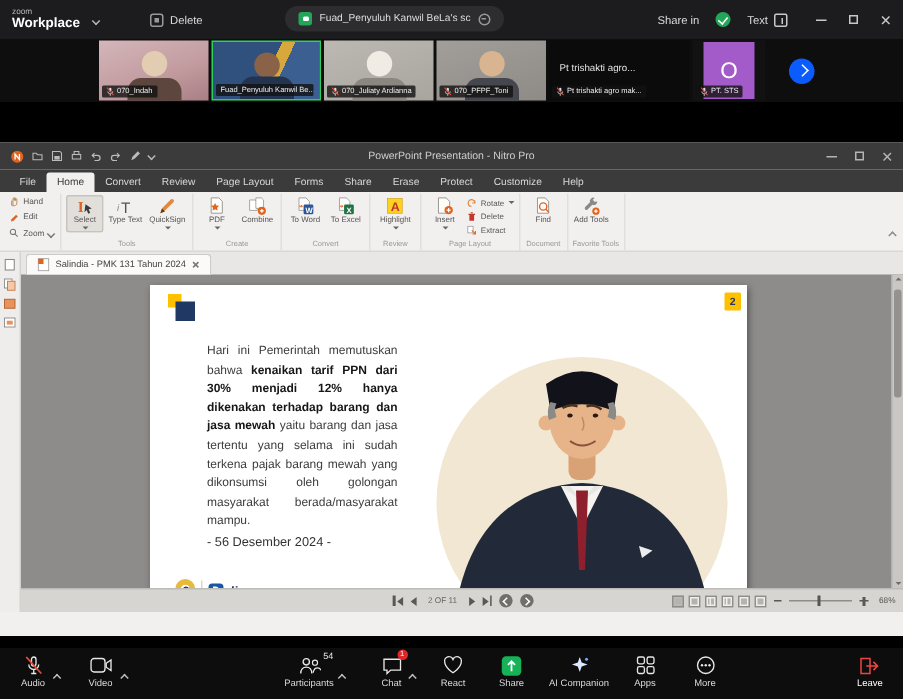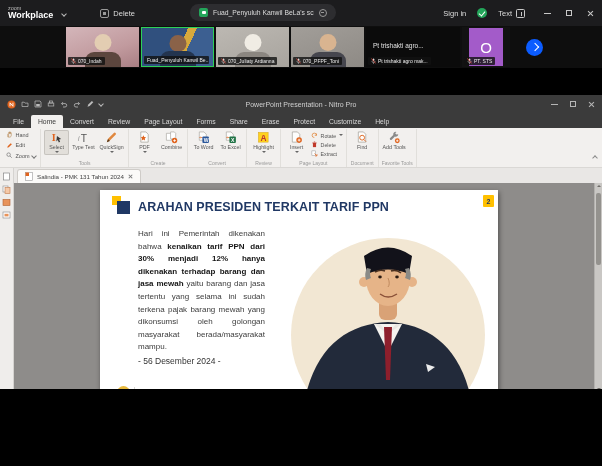--- a/index.html
+++ b/index.html
@@ -1,18 +1,18 @@
 <!DOCTYPE html>
 <html><head>
 <meta charset="utf-8">
 <style>
   * { box-sizing: border-box; margin: 0; padding: 0; }
   html,body { width:602px; height:466px; overflow:hidden; background:#000;
     font-family:"Liberation Sans", sans-serif; }
-  .screen { position:relative; width:602px; height:389px; background:#000; overflow:hidden; }
+  .screen { position:relative; width:602px; height:466px; background:#000; overflow:hidden; }
 
   
   .ztop { position:absolute; top:0; left:0; right:0; height:26px; background:#1c1c1e;
     display:flex; align-items:center; padding:0 8px; color:#e6e6e6; }
   .zbrand { display:flex; flex-direction:column; line-height:1.1; }
   .zbrand .s { font-size:5.5px; color:#b9b9b9; }
   .zbrand .b { font-size:9px; font-weight:bold; color:#fff; }
   .chv { display:inline-block; width:4px; height:4px; border-right:1px solid #b9b9b9; border-bottom:1px solid #b9b9b9; }
   .chv.down { transform:rotate(45deg); }
   .chv.up { transform:rotate(225deg); }
@@ -196,21 +196,21 @@
     <div class="zmeeting">
       <span class="micon"></span>
       <span>Delete</span>
     </div>
     <div class="zpill">
       <span class="gshield"></span>
       <span>Fuad_Penyuluh Kanwil BeLa's sc</span>
       <span class="dnd"></span>
     </div>
     <div class="zright">
-      <span>Sign in</span>
+      <span>Share in</span>
       <span class="ck"></span>
       <span class="viewwrap">
         <span>Text</span>
         <span class="vicon"></span>
       </span>
       <span class="winctl">
         <span class="wmin"></span>
         <span class="wmax"></span>
         <span class="xi"></span>
       </span>
@@ -550,23 +550,22 @@
               </svg>
             <span>Salindia - PMK 131 Tahun 2024</span>
             <span class="xi"></span>
           </div>
         </div>
         <div class="canvas">
 
           <div class="slide">
             <span class="sq-y"></span>
             <span class="sq-n"></span>
-            <div class="stitle">ARAHAN PRESIDEN TERKAIT TARIF PPN</div>
             <div class="pbadge">2</div>
-            <p class="sbody"><span>Hari ini Pemerintah dikenakan bahwa </span><b>kenaikan tarif PPN dari 30% menjadi 12% hanya dikenakan terhadap barang dan jasa mewah</b><span> yaitu barang dan jasa tertentu yang selama ini sudah terkena pajak barang mewah yang dikonsumsi oleh golongan masyarakat berada/masyarakat mampu.</span></p>
+            <p class="sbody"><span>Hari ini Pemerintah memutuskan bahwa </span><b>kenaikan tarif PPN dari 30% menjadi 12% hanya dikenakan terhadap barang dan jasa mewah</b><span> yaitu barang dan jasa tertentu yang selama ini sudah terkena pajak barang mewah yang dikonsumsi oleh golongan masyarakat berada/masyarakat mampu.</span></p>
             <div class="sdate">- 56 Desember 2024 -</div>
 
             <svg class="portrait" viewBox="0 0 215 172">
               <circle cx="108" cy="103" r="97" fill="#f2e7d3"></circle>
               <path d="M24 172 C34 116 66 92 108 90 C150 92 182 116 192 172 Z" fill="#222a3a"></path>
               <path d="M94 92 L108 120 L122 92 Z" fill="#f5f3ef"></path>
               <path d="M94 92 L108 102 L100 92 Z" fill="#e8e6e2"></path>
               <path d="M122 92 L108 102 L116 92 Z" fill="#e8e6e2"></path>
               <path d="M104 95 L112 95 L110 148 L106 148 Z" fill="#8e1f2c"></path>
               <path d="M146 132 l9 3 -7 5 z" fill="#ececec"></path>

